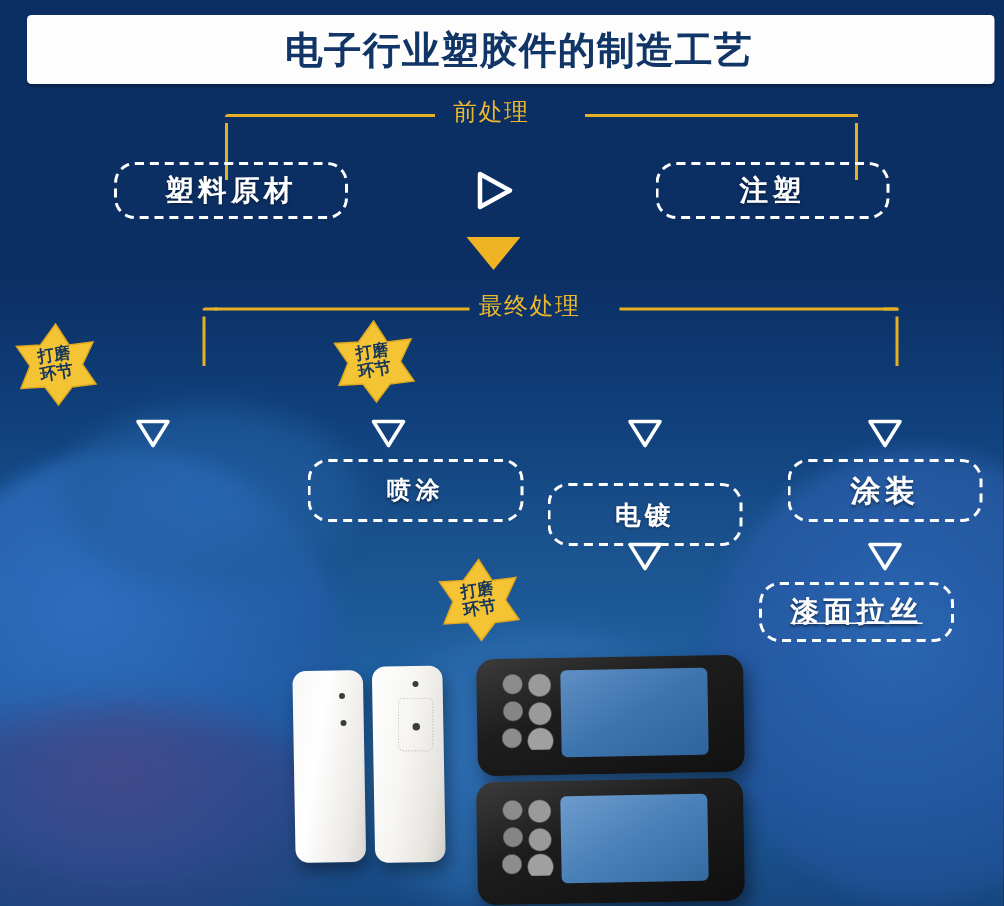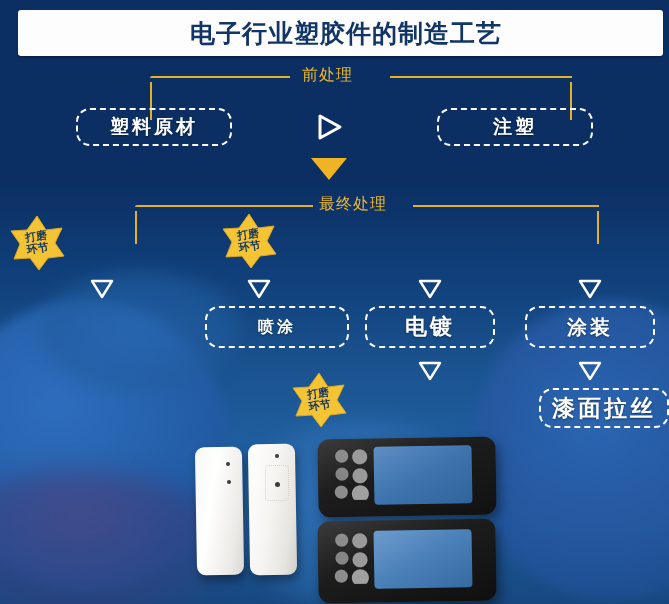--- a/index.html
+++ b/index.html
@@ -206,39 +206,39 @@
   </div>
   <div class="tri-down-outline" style="left:577px;top:278px;">
     <svg width="26" height="22" viewBox="0 0 26 22">
         <path d="M3 3 L23 3 L13 19 Z" fill="none" stroke="#ffffff" stroke-width="2.4" stroke-linejoin="round"></path>
       </svg>
   </div>
 
   <div class="node" style="left:205px;top:306px;width:144px;height:42px;font-size:16px;">
     <span>喷涂</span>
   </div>
-  <div class="node" style="left:365px;top:306px;width:130px;height:42px;font-size:22px;">
+  <div class="node" style="left:365px;top:322px;width:130px;height:42px;font-size:17px;">
     <span>电镀</span>
   </div>
   <div class="node" style="left:525px;top:306px;width:130px;height:42px;font-size:20px;">
     <span>涂装</span>
   </div>
 
   <div class="tri-down-outline" style="left:417px;top:360px;">
     <svg width="26" height="22" viewBox="0 0 26 22">
         <path d="M3 3 L23 3 L13 19 Z" fill="none" stroke="#ffffff" stroke-width="2.4" stroke-linejoin="round"></path>
       </svg>
   </div>
   <div class="tri-down-outline" style="left:577px;top:360px;">
     <svg width="26" height="22" viewBox="0 0 26 22">
         <path d="M3 3 L23 3 L13 19 Z" fill="none" stroke="#ffffff" stroke-width="2.4" stroke-linejoin="round"></path>
       </svg>
   </div>
 
-  <div class="node" style="left:539px;top:388px;width:130px;height:40px;font-size:23px;">
+  <div class="node" style="left:506px;top:388px;width:130px;height:40px;font-size:19px;text-decoration:underline;">
     <span>漆面拉丝</span>
   </div>
 
   <div class="star" style="left:290px;top:371px;">
     <svg width="58" height="58" viewBox="0 0 58 58">
       <polygon points="29,2 38,16 54,14 47,29 56,42 40,44 31,56 22,44 6,45 12,30 3,17 19,16" fill="#f5c435" stroke="#e0a81f" stroke-width="1"></polygon>
     </svg>
     <div class="star-text">
       <span>打磨</span>
       <span>环节</span>

